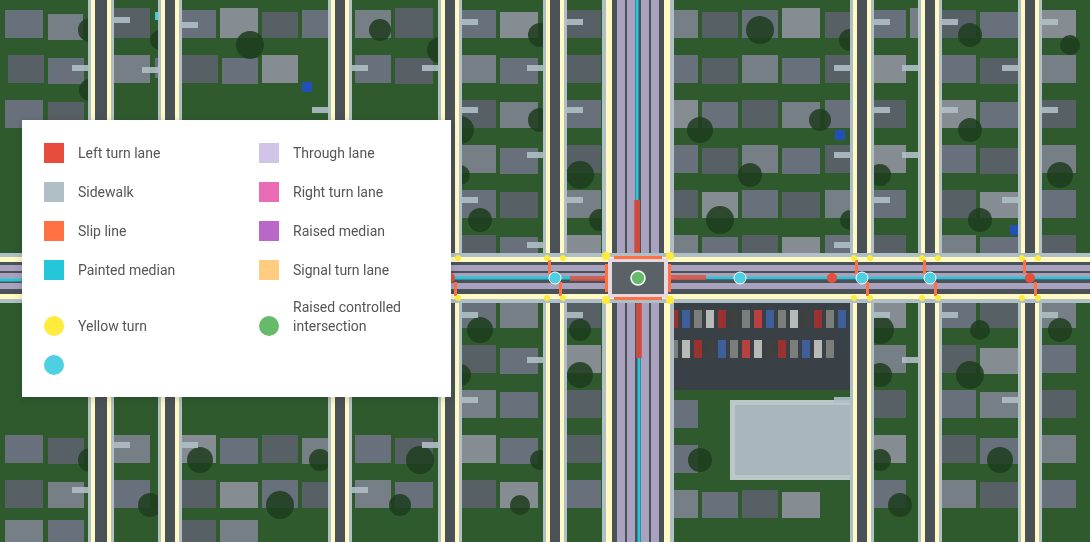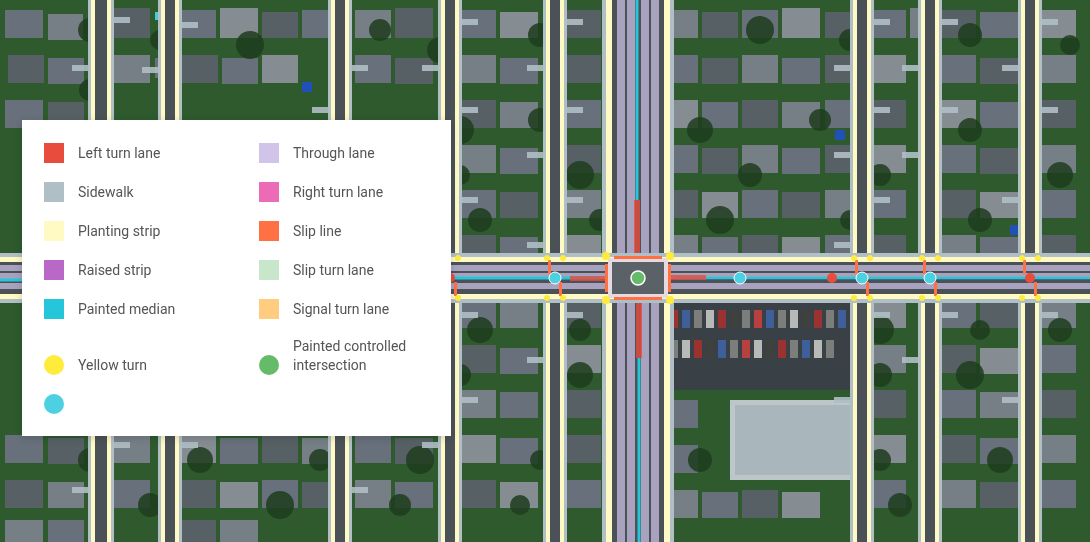--- a/index.html
+++ b/index.html
@@ -602,47 +602,39 @@
     </div>
     <div class="legend-item">
       <div class="legend-swatch" style="background: rgb(176, 190, 197);"></div>
       <div class="legend-label">Sidewalk</div>
     </div>
     <div class="legend-item">
       <div class="legend-swatch" style="background: rgb(236, 107, 181);"></div>
       <div class="legend-label">Right turn lane</div>
     </div>
     <div class="legend-item">
-      <div class="legend-swatch" style="background: rgb(255, 249, 196);"></div>
-      <div class="legend-label">Planting strip</div>
-    </div>
-    <div class="legend-item">
       <div class="legend-swatch" style="background: rgb(255, 112, 67);"></div>
       <div class="legend-label">Slip line</div>
     </div>
     <div class="legend-item">
       <div class="legend-swatch" style="background: rgb(186, 104, 200);"></div>
-      <div class="legend-label">Raised strip</div>
-    </div>
-    <div class="legend-item">
-      <div class="legend-swatch" style="background: rgb(200, 230, 201);"></div>
-      <div class="legend-label">Slip turn lane</div>
+      <div class="legend-label">Raised median</div>
     </div>
     <div class="legend-item">
       <div class="legend-swatch" style="background: rgb(38, 198, 218);"></div>
       <div class="legend-label">Painted median</div>
     </div>
     <div class="legend-item">
       <div class="legend-swatch" style="background: rgb(255, 204, 128);"></div>
       <div class="legend-label">Signal turn lane</div>
     </div>
     <div class="legend-item">
       <div class="legend-swatch circle" style="background: rgb(255, 235, 59);"></div>
       <div class="legend-label">Yellow turn</div>
     </div>
     <div class="legend-item">
       <div class="legend-swatch circle" style="background: rgb(102, 187, 106);"></div>
-      <div class="legend-label">Painted controlled intersection</div>
+      <div class="legend-label">Raised controlled intersection</div>
     </div>
     <div class="legend-item">
       <div class="legend-swatch circle" style="background: rgb(77, 208, 225);"></div>
     </div>
   </div>
 
 </body></html>

